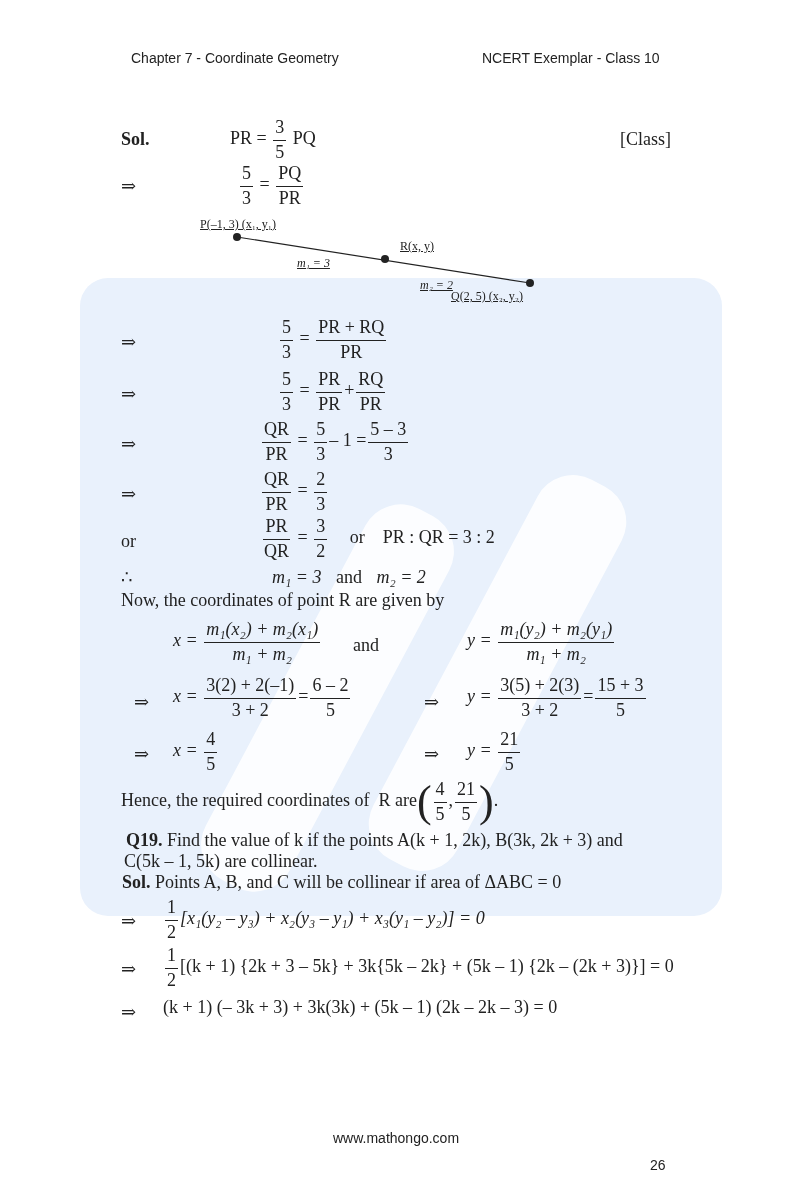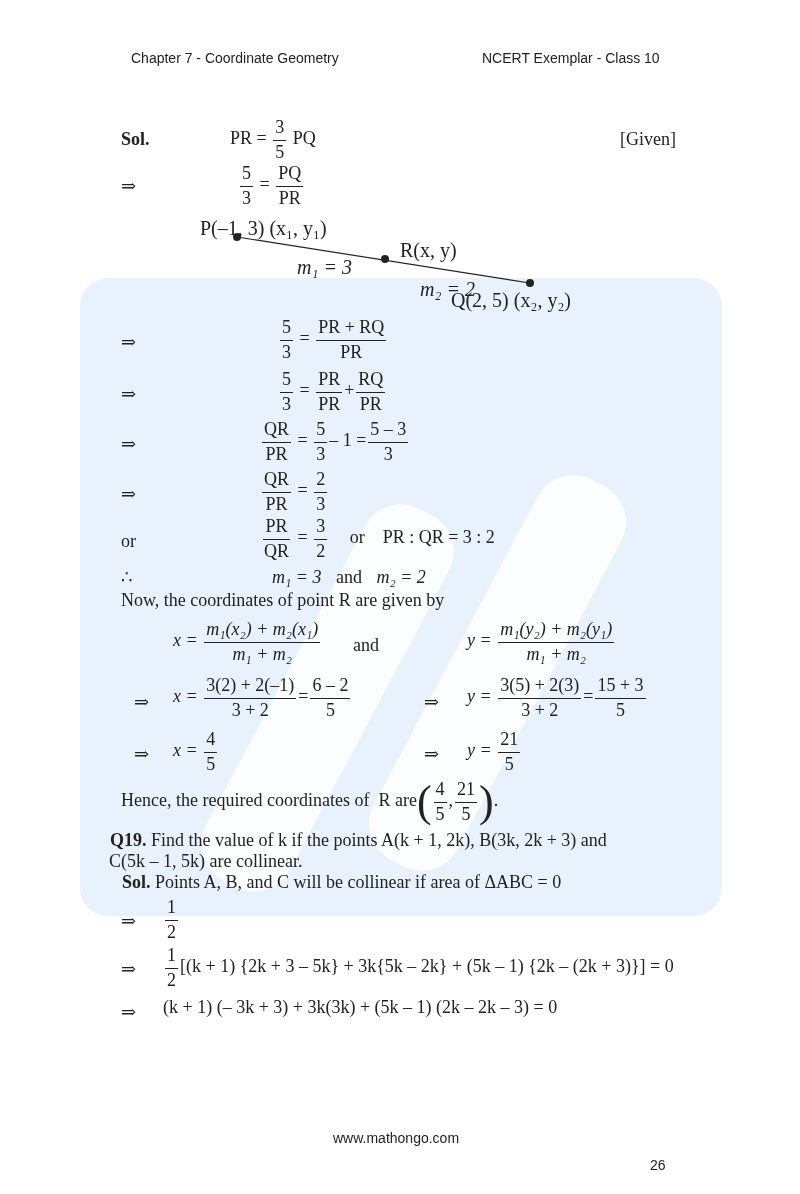--- a/index.html
+++ b/index.html
@@ -8,21 +8,21 @@
   .ftr{position:absolute;top:1130px;font-family:"Liberation Sans",sans-serif;font-size:14px;color:#222;}
   .wm{position:absolute;left:80px;top:278px;width:642px;height:638px;background:#e9f1fc;border-radius:28px;overflow:hidden;}
   .stripe{position:absolute;background:#ffffff;border-radius:40px;opacity:.85;transform:rotate(28deg);}
   .abs{position:absolute;white-space:nowrap;font-size:18px;line-height:1;}
   .frac{display:inline-flex;flex-direction:column;align-items:center;vertical-align:middle;margin:0 2px;}
   .frac .n{padding:0 2px 2px 2px;border-bottom:1px solid #222;line-height:1.1;}
   .frac .d{padding:2px 2px 0 2px;line-height:1.1;}
   i{font-style:italic;}
   b{font-weight:bold;}
   .paren{font-size:44px;font-weight:200;vertical-align:middle;line-height:1;}
-  .sm{font-size:20px;}
+  .sm{font-size:12px;text-decoration:underline;}
 </style>
 </head>
 <body>
 
 <div class="hdr" style="left:131px;">Chapter 7 - Coordinate Geometry</div>
 <div class="hdr" style="left:482px;text-align:right;">NCERT Exemplar - Class 10</div>
 
 <div class="wm">
   <div class="stripe" style="left:200px;top:210px;width:95px;height:420px;"></div>
   <div class="stripe" style="left:370px;top:180px;width:95px;height:430px;"></div>
@@ -30,21 +30,21 @@
 
 <div class="abs" style="left:121px;top:130px;font-weight:bold;">Sol.</div>
 <div class="abs" style="left:230px;top:118px;">
   <span>PR = </span>
   <span class="frac">
       <span class="n">3</span>
       <span class="d">5</span>
     </span>
   <span>PQ</span>
 </div>
-<div class="abs" style="left:620px;top:130px;">[Given]</div>
+<div class="abs" style="left:620px;top:130px;">[Class]</div>
 
 <div class="abs" style="left:121px;top:177px;">⇒</div>
 <div class="abs" style="left:238px;top:164px;">
   <span class="frac">
       <span class="n">5</span>
       <span class="d">3</span>
     </span>
   <span>=</span>
   <span class="frac">
       <span class="n">PQ</span>
@@ -203,34 +203,34 @@
 <div class="abs" style="left:121px;top:780px;">
   <span style="white-space:pre;">Hence, the required coordinates of  R are</span><span class="paren">(</span><span class="frac">
       <span class="n">4</span>
       <span class="d">5</span>
     </span>,<span class="frac">
       <span class="n">21</span>
       <span class="d">5</span>
     </span><span class="paren">)</span><span>.</span>
 </div>
 
-<div class="abs" style="left:110px;top:831px;text-align:center;">
+<div class="abs" style="left:126px;top:831px;text-align:center;">
   <b>Q19.</b> <span>Find the value of k if the points A(k + 1, 2k), B(3k, 2k + 3) and</span>
 </div>
-<div class="abs" style="left:109px;top:852px;">C(5k – 1, 5k) are collinear.</div>
+<div class="abs" style="left:124px;top:852px;">C(5k – 1, 5k) are collinear.</div>
 <div class="abs" style="left:122px;top:873px;">
   <b>Sol.</b> <span>Points A, B, and C will be collinear if area of ΔABC = 0</span>
 </div>
 
 <div class="abs" style="left:121px;top:912px;">⇒</div>
 <div class="abs" style="left:163px;top:898px;">
   <span class="frac">
       <span class="n">1</span>
       <span class="d">2</span>
-    </span>
+    </span><i>[x₁(y₂ – y₃) + x₂(y₃ – y₁) + x₃(y₁ – y₂)] = 0</i>
 </div>
 
 <div class="abs" style="left:121px;top:960px;">⇒</div>
 <div class="abs" style="left:163px;top:946px;">
   <span class="frac">
       <span class="n">1</span>
       <span class="d">2</span>
     </span><span>[(k + 1) {2k + 3 – 5k} + 3k{5k – 2k} + (5k – 1) {2k – (2k + 3)}] = 0</span>
 </div>
 

